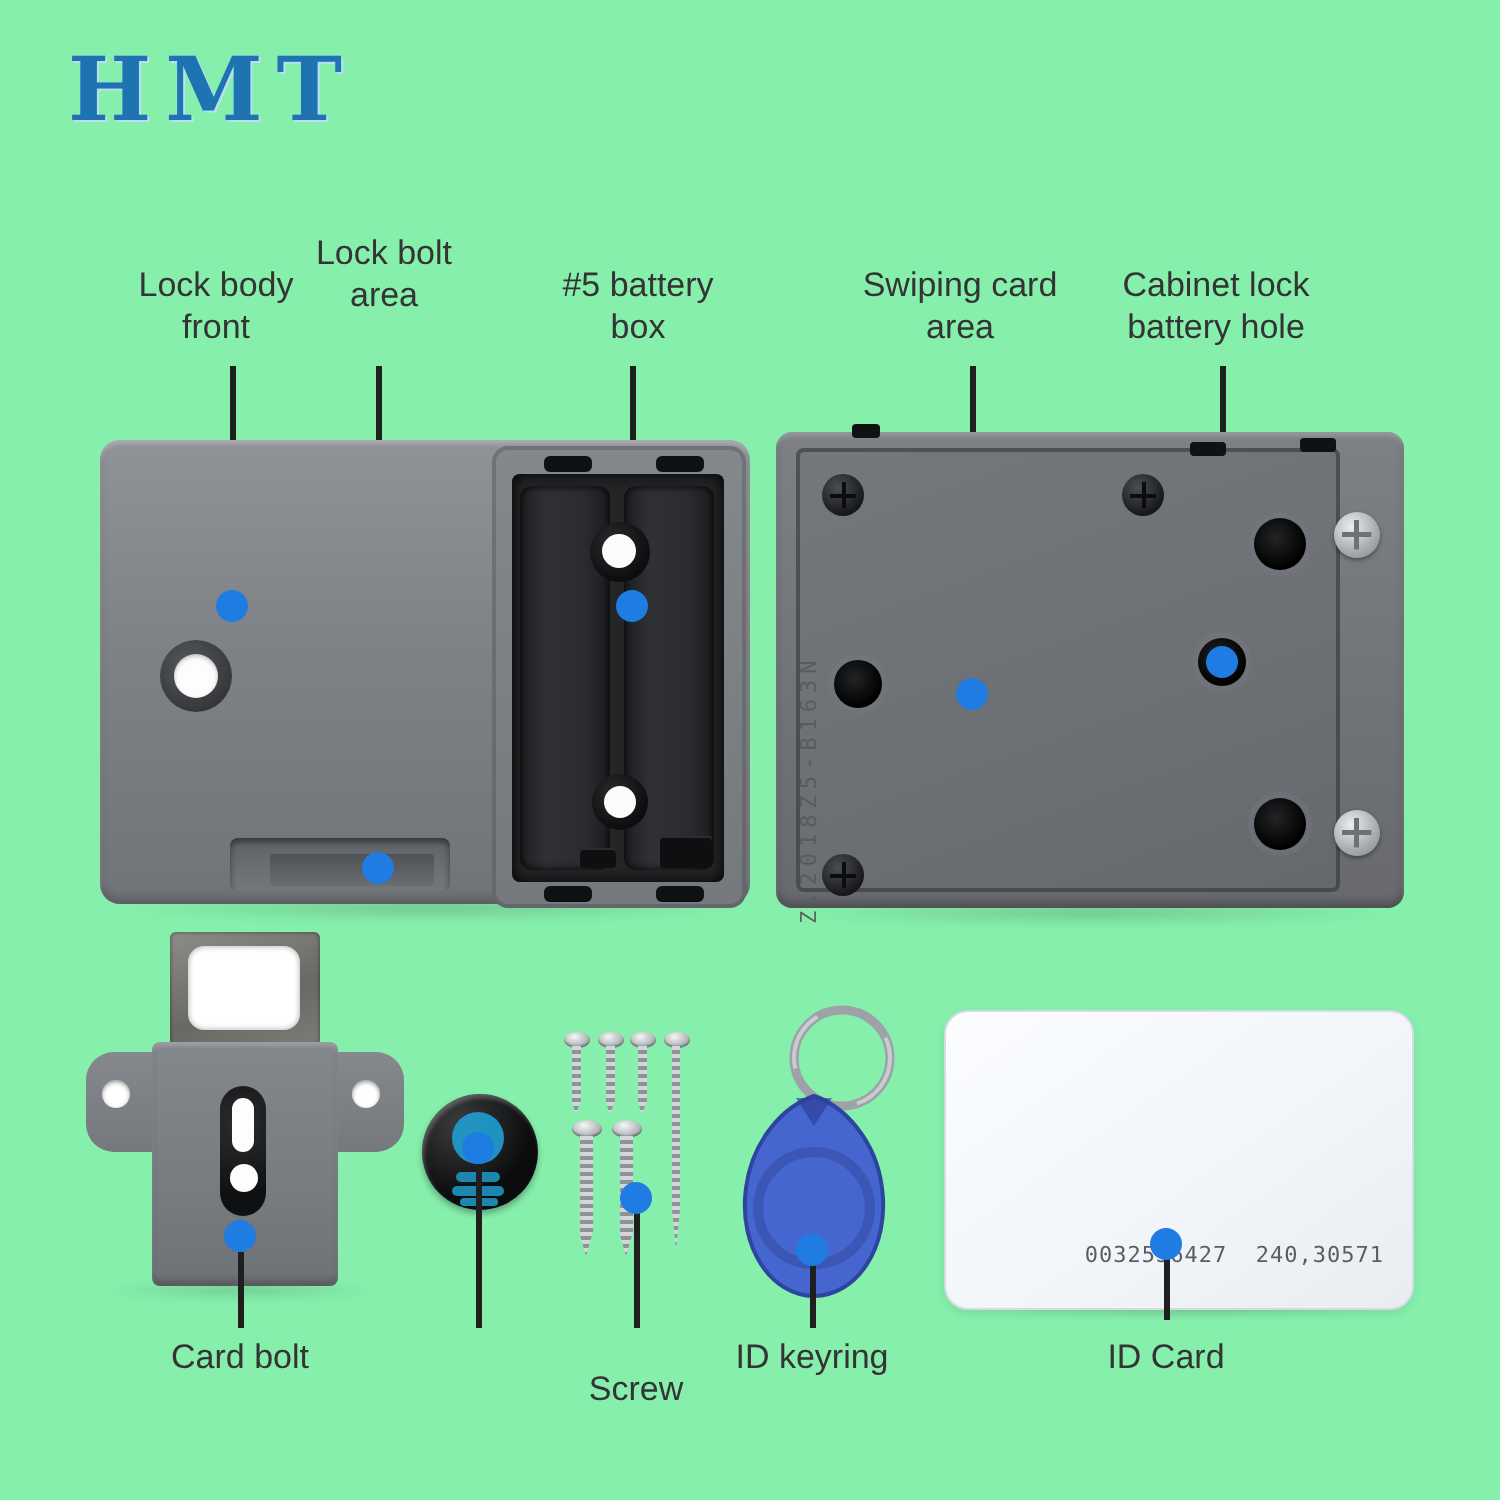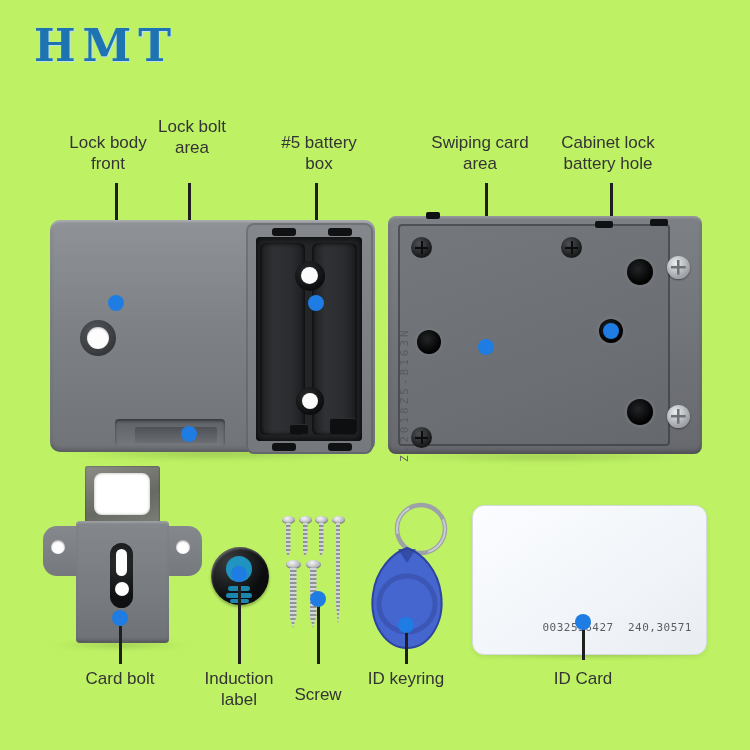--- a/index.html
+++ b/index.html
@@ -1,17 +1,17 @@
 <!DOCTYPE html>
 <html><head>
 <meta charset="utf-8">
 <style>
   html,body{margin:0;padding:0;background:#fff;}
   #canvas{
-    position:relative;width:750px;height:750px;background:#bef264;overflow:hidden;
+    position:relative;width:750px;height:750px;background:#86efac;overflow:hidden;
     font-family:"Liberation Sans",sans-serif;color:#333;
   }
   
   .logo{
     position:absolute;left:34px;top:24px;
     font-family:"DejaVu Serif",serif;font-weight:bold;font-size:44px;line-height:1;
     color:#1d74b0;letter-spacing:7px;
     text-shadow:0 0 1px #9fd0ec, 1px 1px 0 #bfe0f2;
   }
   
@@ -292,18 +292,17 @@
   <div class="dot" style="left:308px;top:295px;"></div>
   <div class="dot" style="left:478px;top:339px;"></div>
   <div class="dot" style="left:603px;top:323px;"></div>
   <div class="dot" style="left:112px;top:610px;"></div>
   <div class="dot" style="left:231px;top:566px;"></div>
   <div class="dot" style="left:310px;top:591px;"></div>
   <div class="dot" style="left:398px;top:617px;"></div>
   <div class="dot" style="left:575px;top:614px;"></div>
 
   <div class="callout" style="left:70px;top:668px;width:100px;">Card bolt</div>
-  <div class="callout" style="left:194px;top:668px;width:90px;">Induction label</div>
   <div class="callout" style="left:285px;top:684px;width:66px;">Screw</div>
   <div class="callout" style="left:354px;top:668px;width:104px;">ID keyring</div>
   <div class="callout" style="left:538px;top:668px;width:90px;">ID Card</div>
 
 </div>
 
 </body></html>

